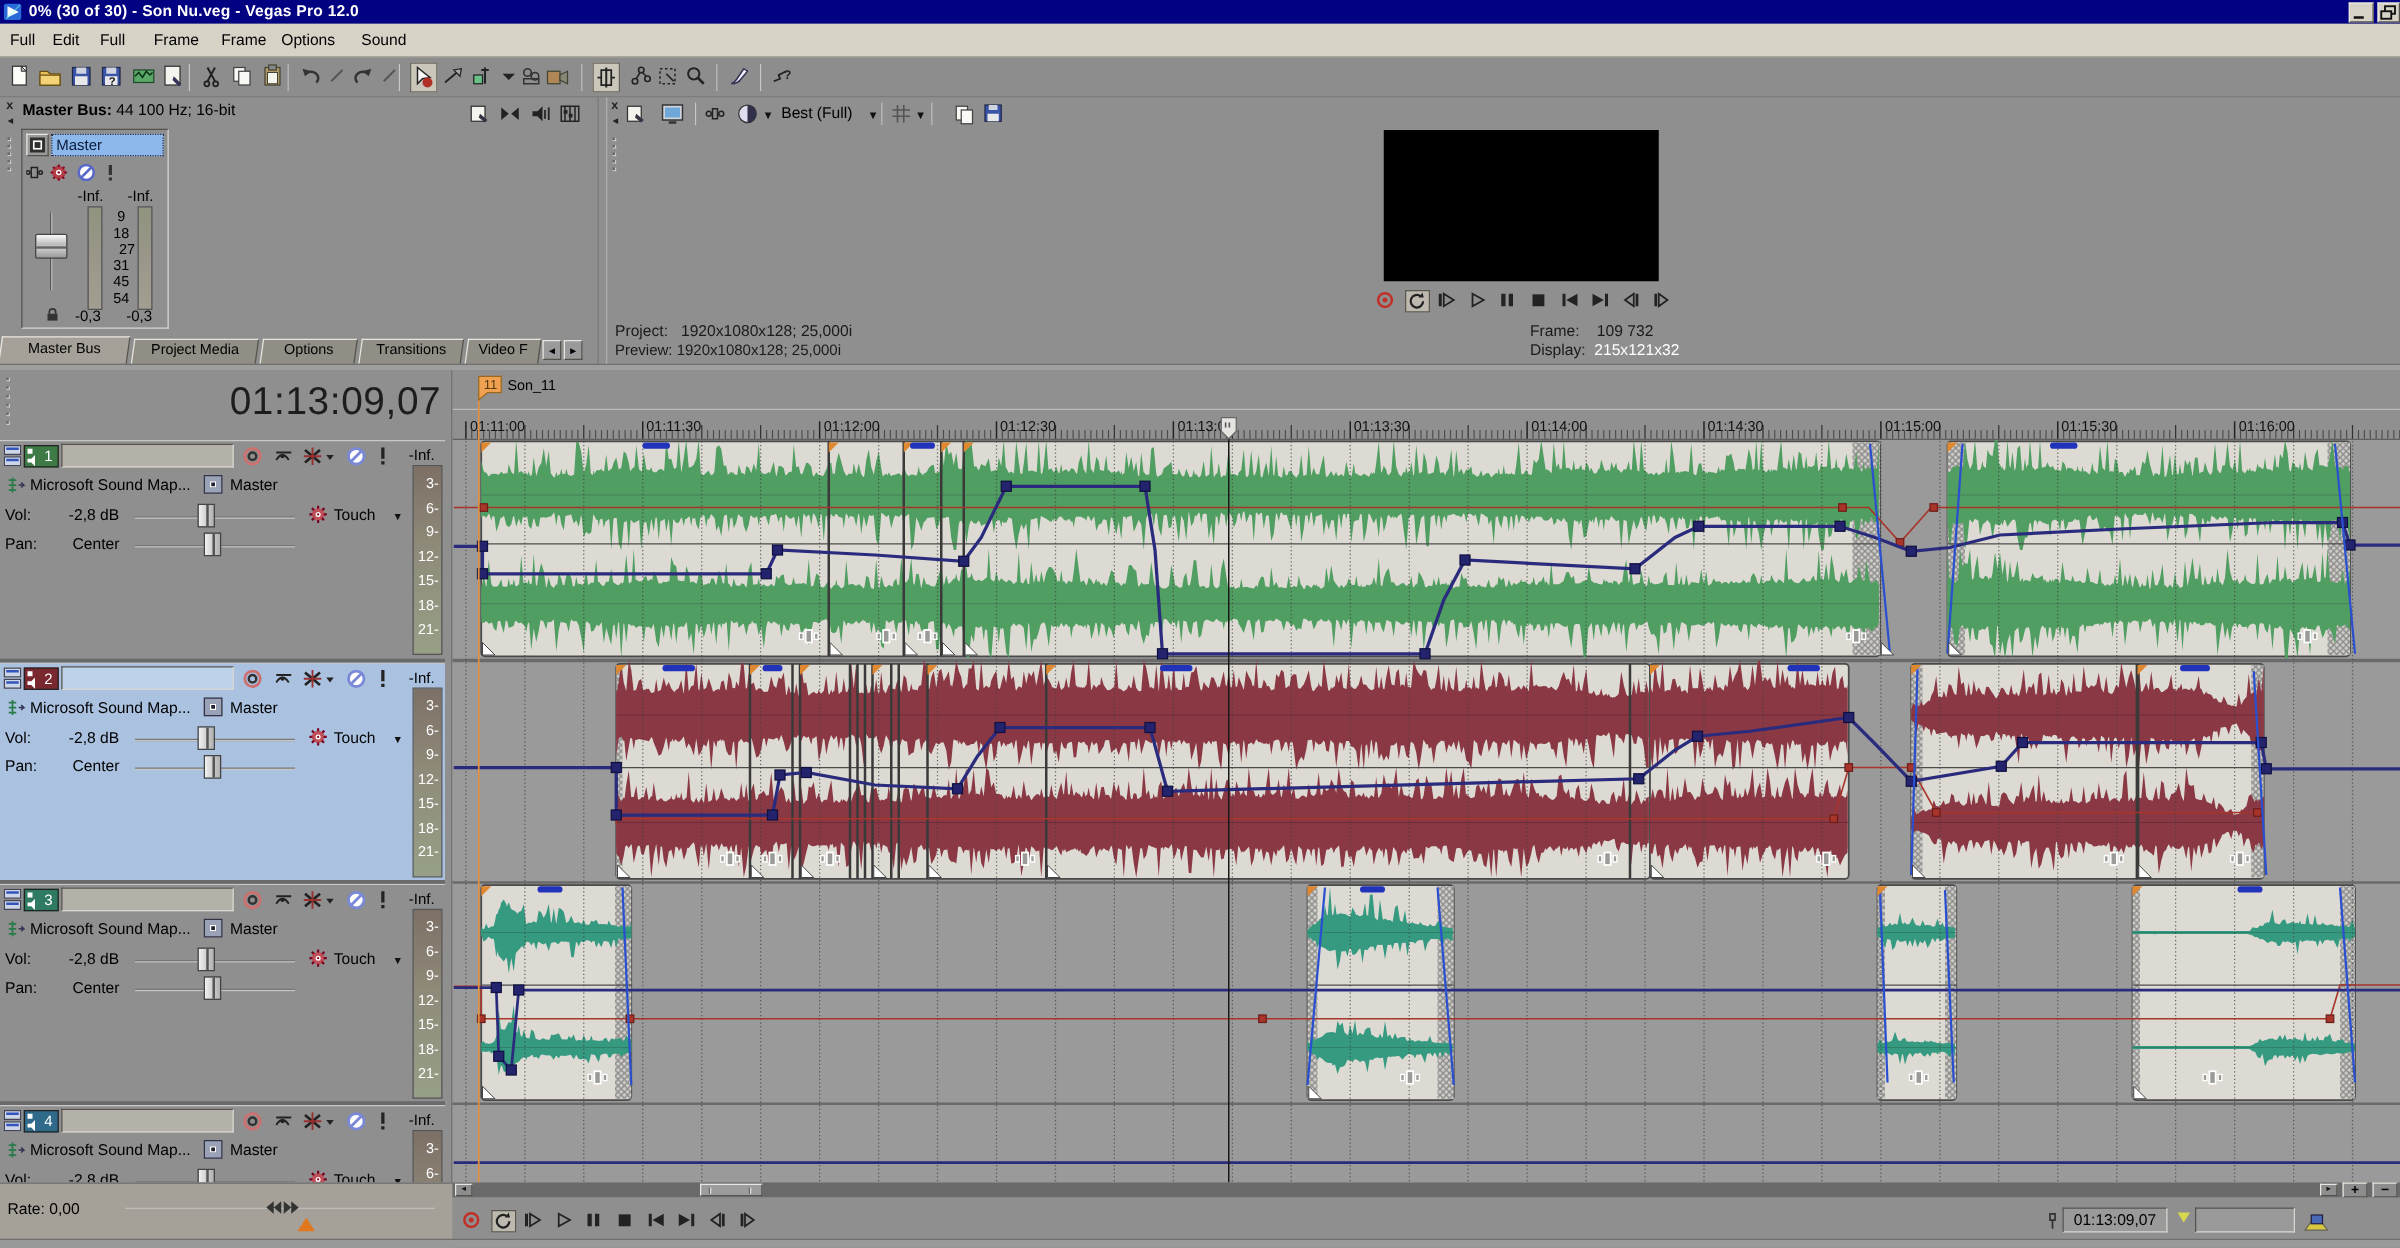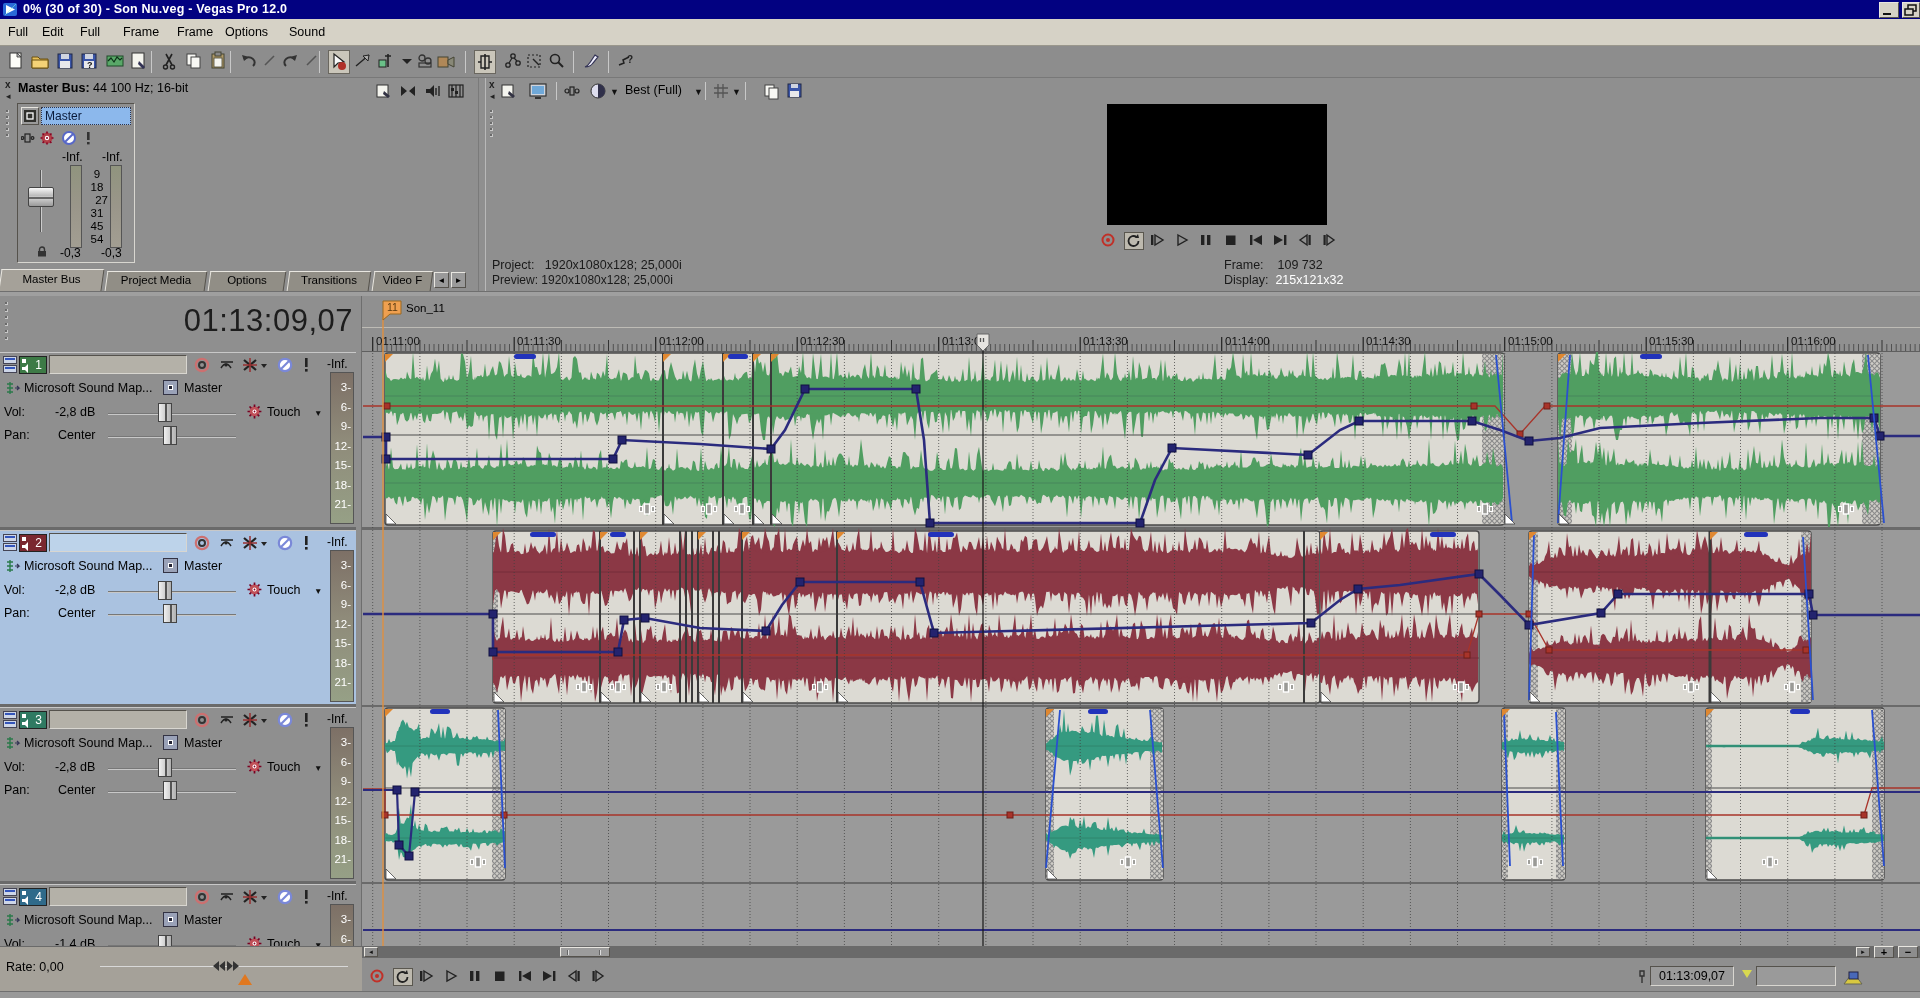--- a/index.html
+++ b/index.html
@@ -558,21 +558,21 @@
     <svg class="abs" style="left:4px;top:27px" width="18" height="16">
       <path d="M6,2 v12 M3,4 h6 M3,8 h6 M3,12 h6" stroke="#2a7a4a" stroke-width="1.4"></path>
       <path d="M11,8 h4 l-2,-2 m2,2 l-2,2" stroke="#335" stroke-width="1.2" fill="none"></path>
     </svg>
     <div class="abs" style="left:24px;top:28px;font-size:12.5px;color:#000">Microsoft Sound Map...</div>
     <div class="abs" style="left:163px;top:27px;width:15px;height:15px;background:#9aa2b8;border:1px solid #334">
       <div style="position:absolute;left:4px;top:4px;width:5px;height:5px;background:#223;border:1px solid #fff"></div>
     </div>
     <div class="abs" style="left:184px;top:28px;font-size:12.5px;color:#000">Master</div>
     <div class="abs" style="left:4px;top:52px;font-size:12.5px;color:#000">Vol:</div>
-    <div class="abs" style="left:55px;top:52px;font-size:12.5px;color:#000">-1.4 dB</div>
+    <div class="abs" style="left:55px;top:52px;font-size:12.5px;color:#000">-2.8 dB</div>
     <div class="abs" style="left:108px;top:60px;width:128px;height:2px;background:#777;border-bottom:1px solid #c8c8c8"></div>
     <div class="abs" style="left:158px;top:50px;width:14px;height:19px;background:linear-gradient(90deg,#f0f0f0,#b0b0b0);border:1px solid #444">
       <div style="position:absolute;left:6px;top:0;bottom:0;width:1.6px;background:#555"></div>
     </div>
     <svg class="abs" style="left:246px;top:50px" width="17" height="17">
       <circle cx="8.5" cy="8.5" r="5" fill="#c05058"></circle>
       <circle cx="8.5" cy="8.5" r="2" fill="#fff"></circle>
       <circle cx="8.5" cy="8.5" r="0.9" fill="#802"></circle>
       <path d="M8.5,1.5 v2.4 M8.5,13 v2.4 M1.5,8.5 h2.4 M13,8.5 h2.4 M3.5,3.5 l1.7,1.7 M11.5,11.5 l1.7,1.7 M13.5,3.5 l-1.7,1.7 M5.2,11.5 l-1.7,1.7" stroke="#702" stroke-width="1.7"></path>
     </svg>

